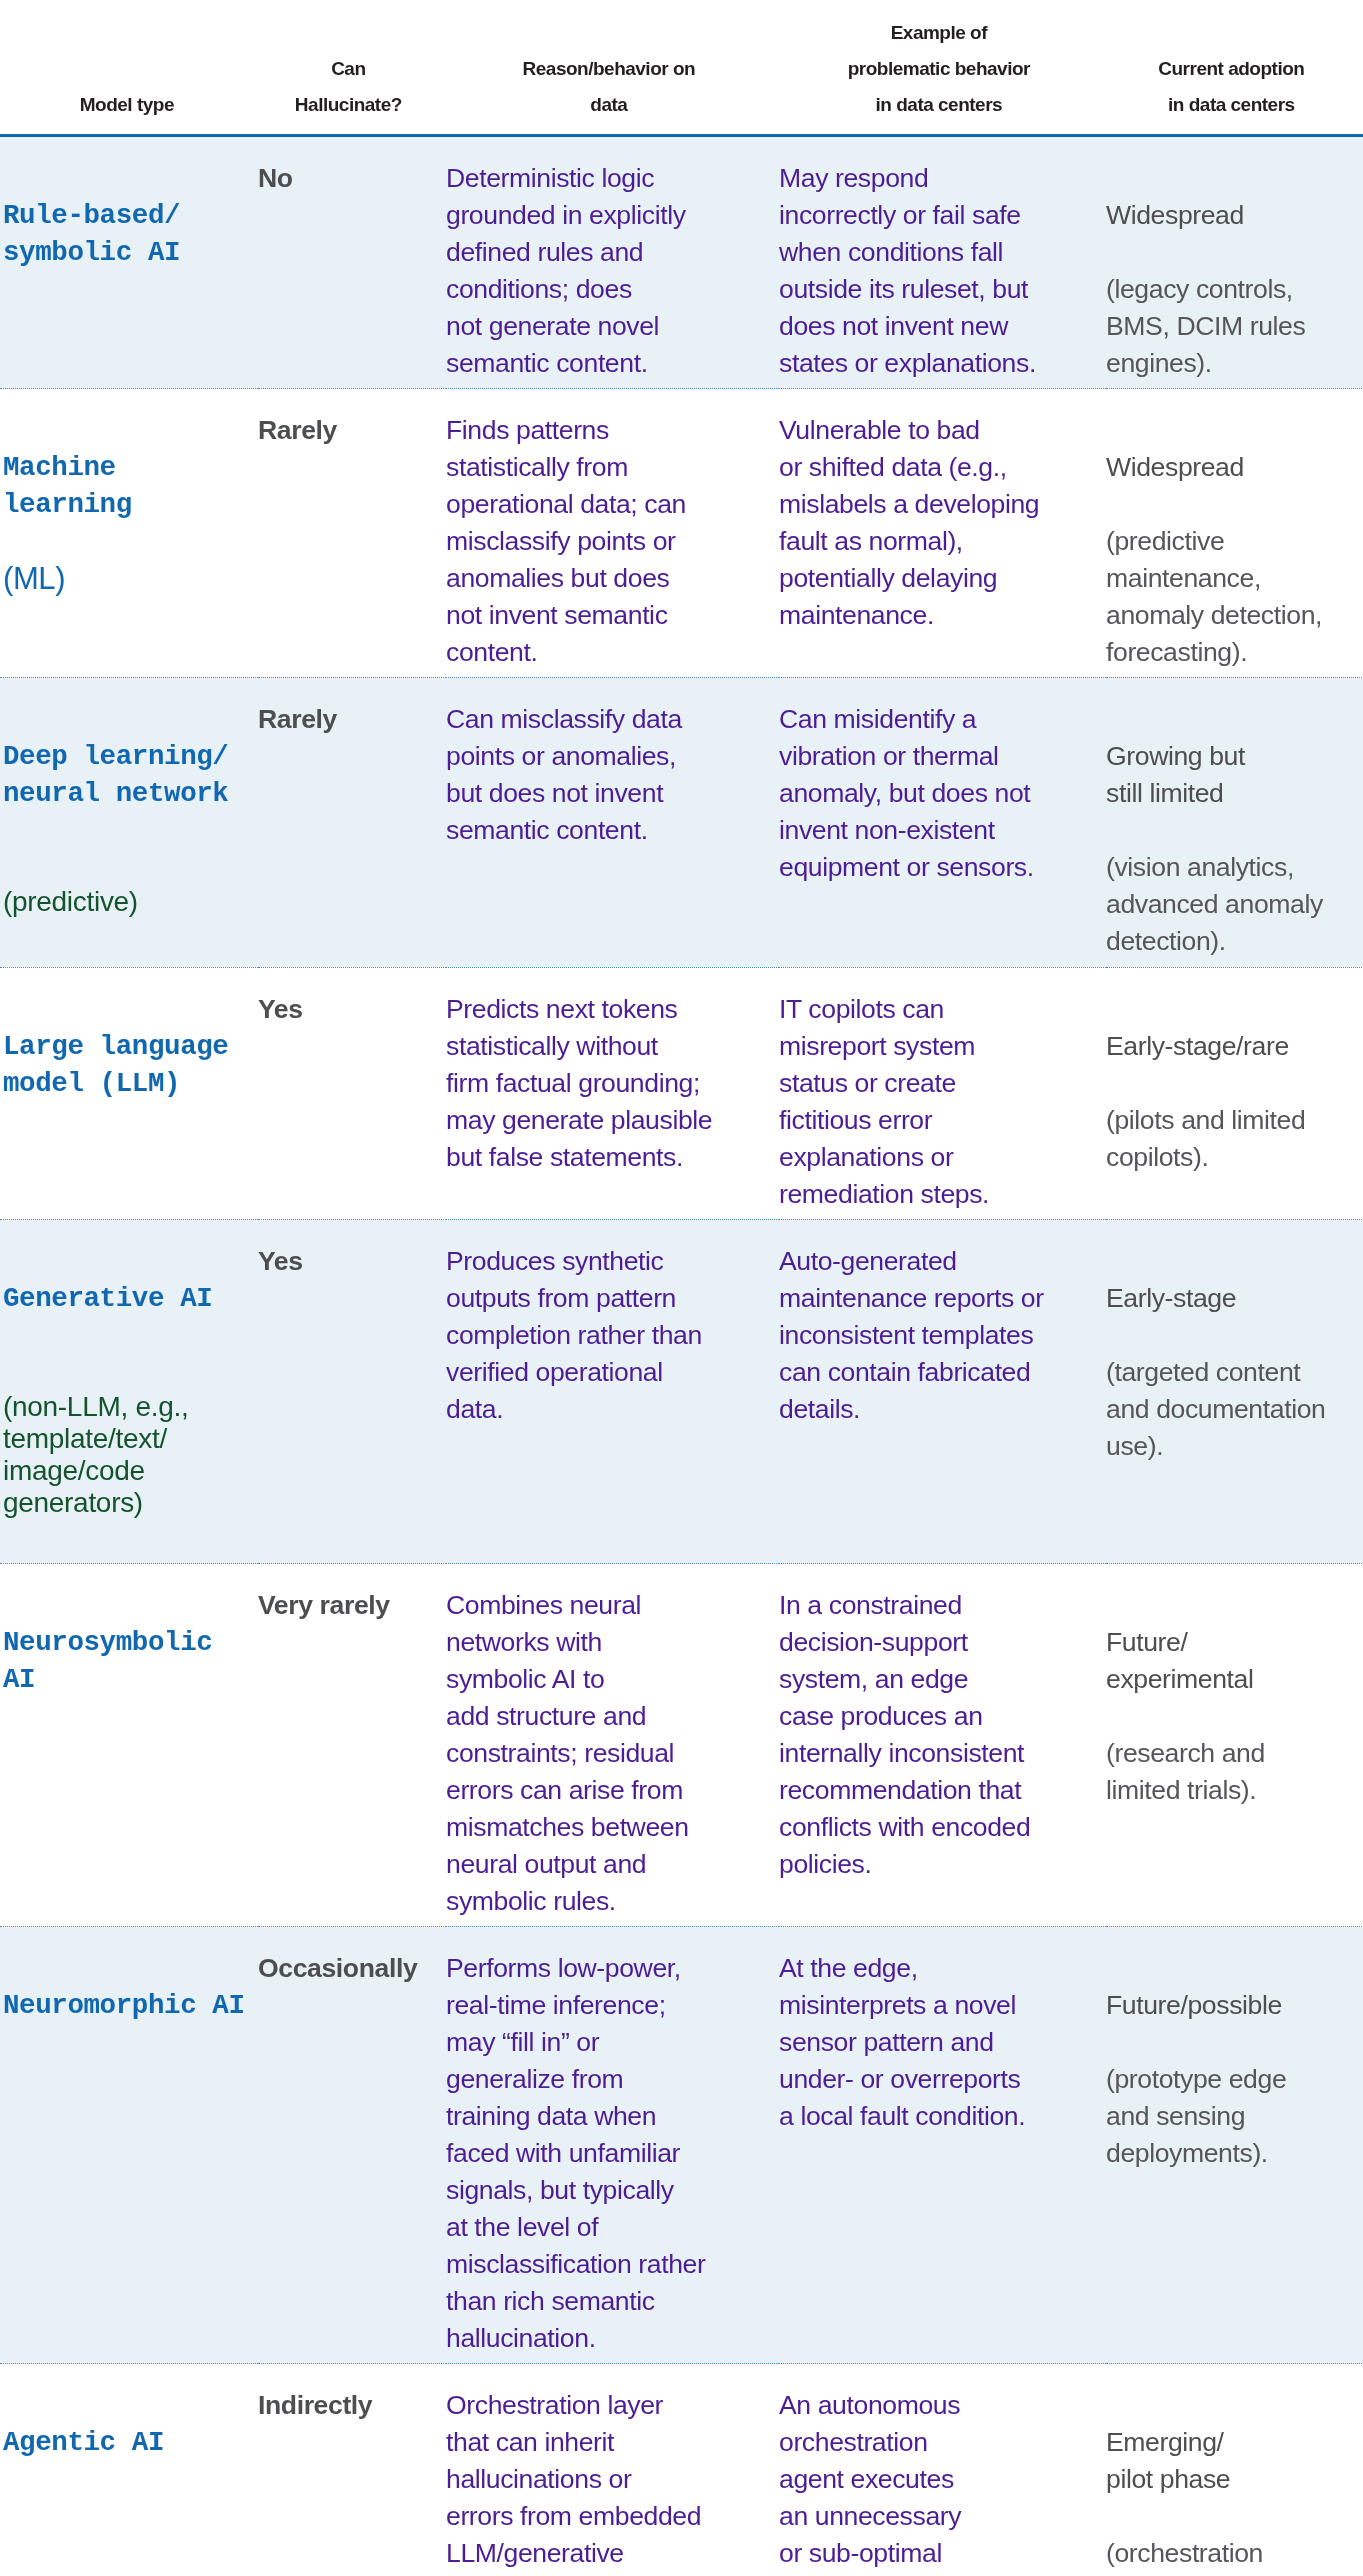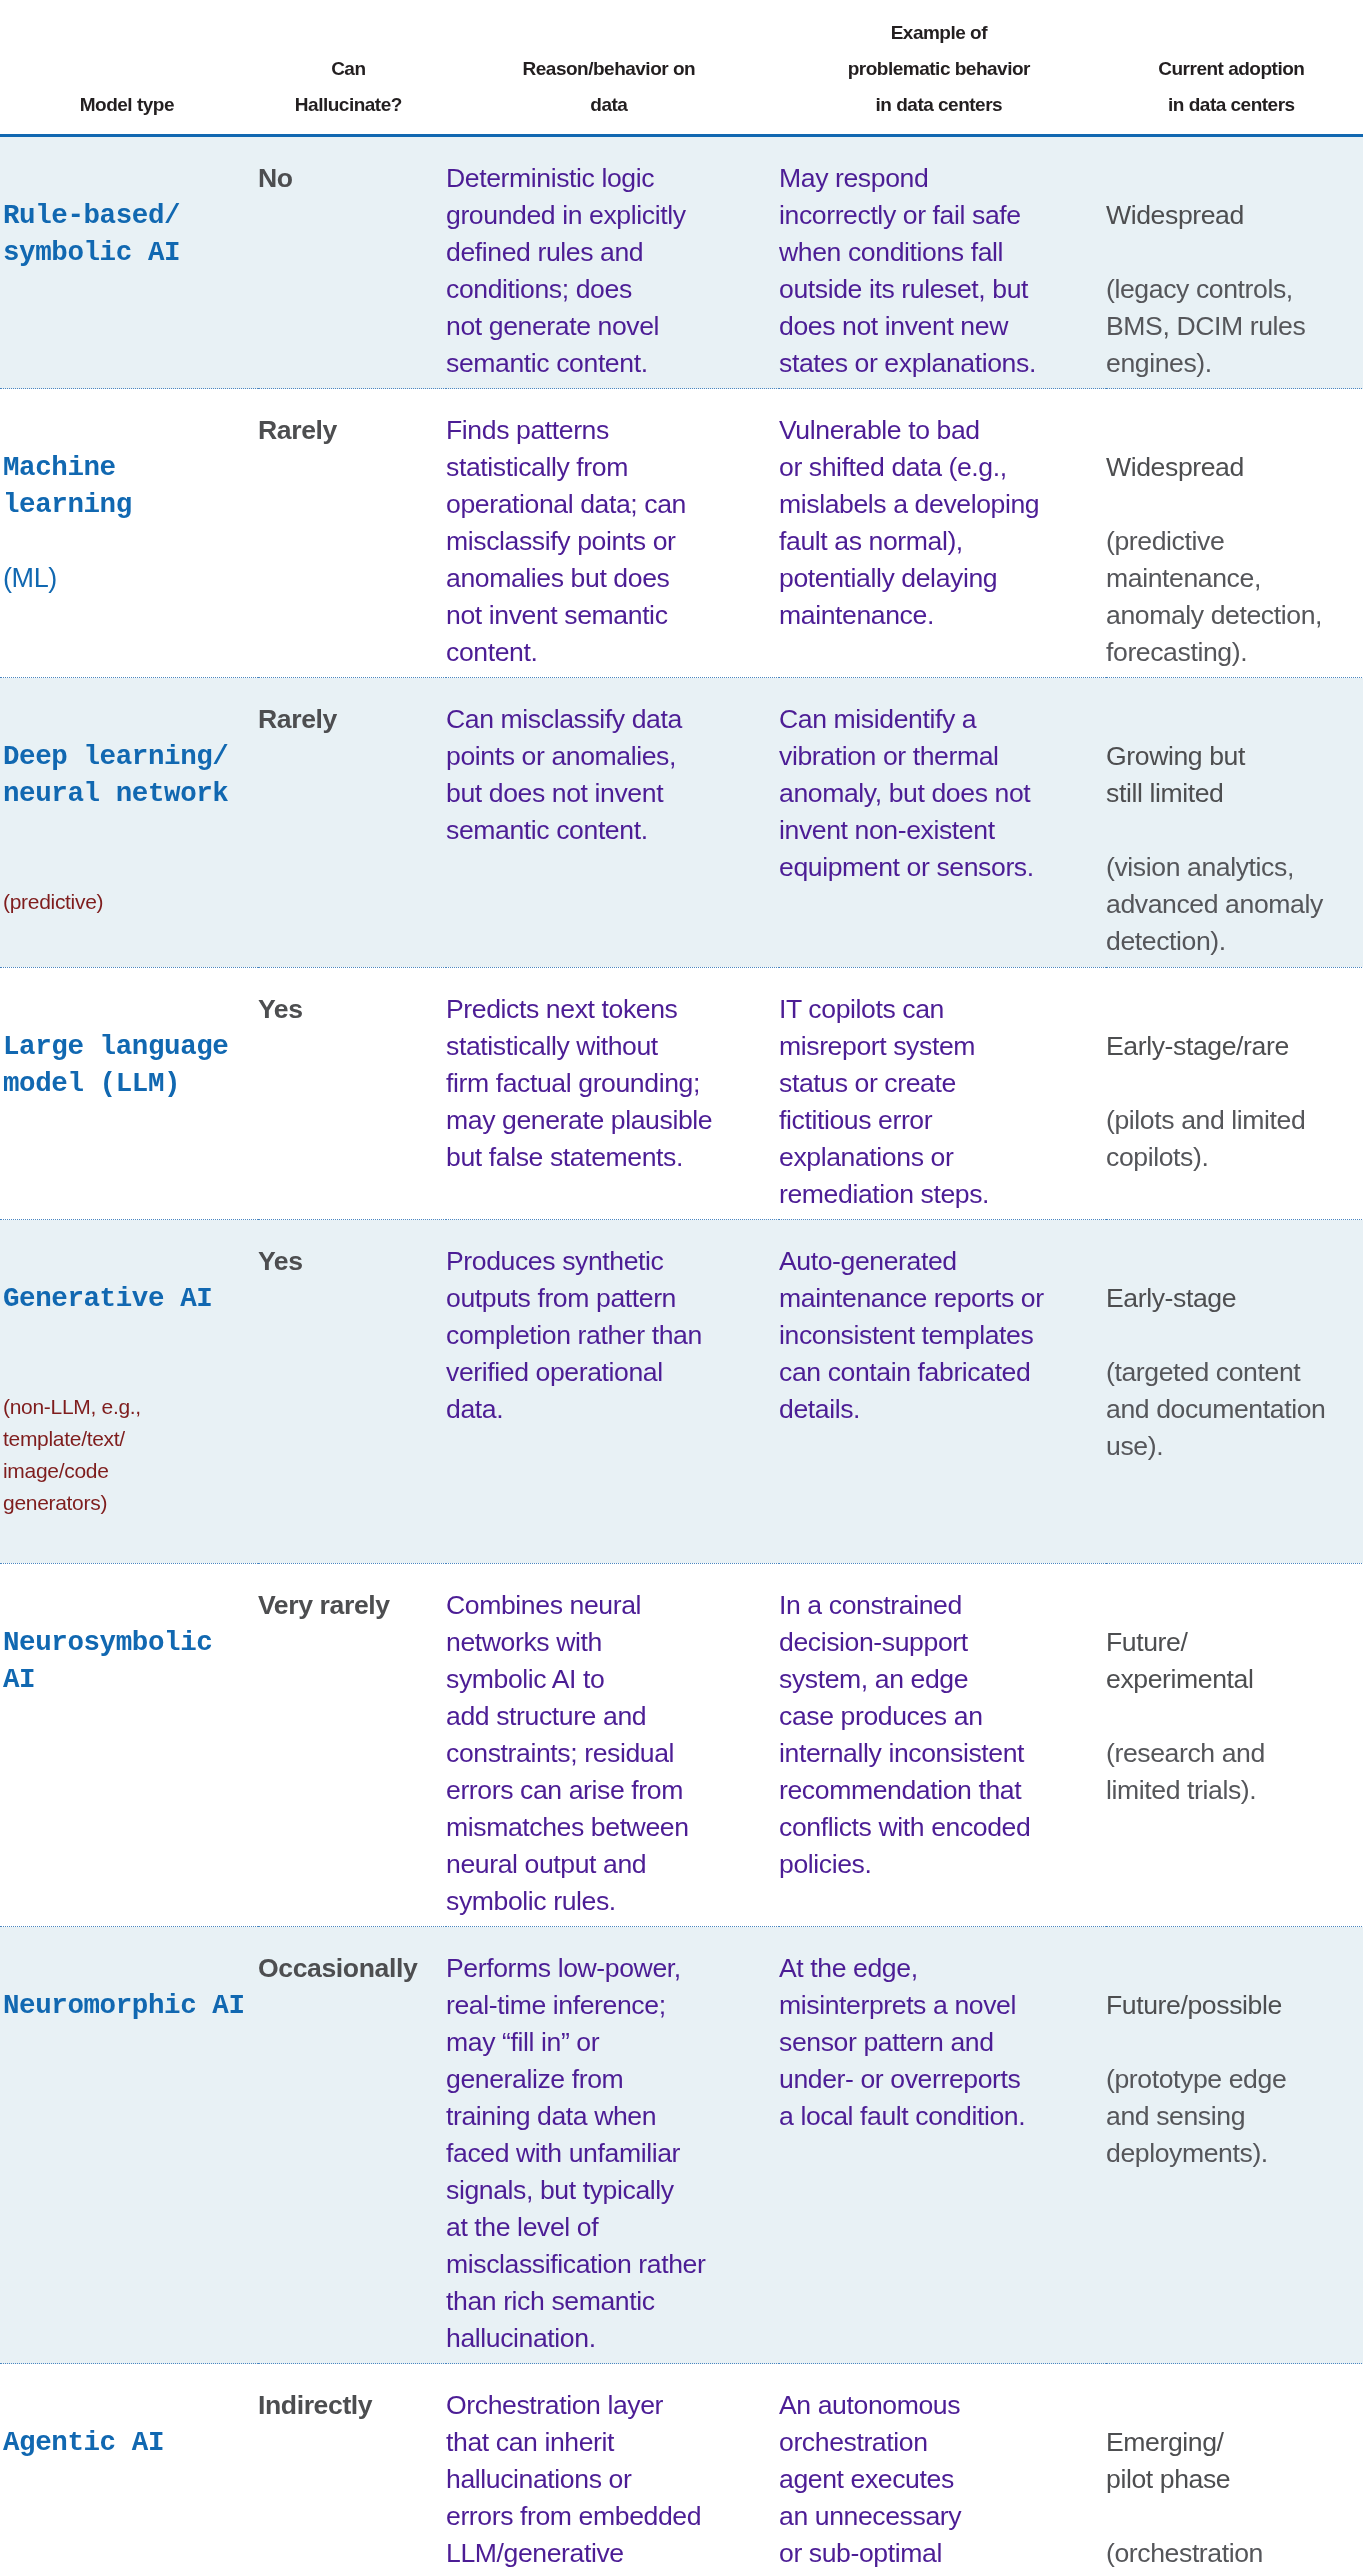--- a/index.html
+++ b/index.html
@@ -50,27 +50,27 @@
     display: block;
     font-weight: bold;
     color: #1168b1;
     font-size: 27.5px;
     line-height: 37px;
     font-family: Liberation Mono, monospace;
   }
   .model-sub-large {
     display: block;
     color: #1168b1;
-    font-size: 27px;
+    font-size: 31px;
     line-height: 37px;
   }
   .model-sub-small {
     display: block;
-    color: #7f1d1d;
-    font-size: 21px;
+    color: #14532d;
+    font-size: 28px;
     line-height: 32px;
     letter-spacing: -0.3px;
   }
   td.c-can  { font-weight: bold; color: #4d4e50; margin-left: 36px; }
   td.c-body { color: #4c1d95; }
   .adopt-bold { display: block; font-weight: normal; color: #4d4e50; }
   .adopt-rest { color: #55565a; }
 </style>
 </head>
 <body>

